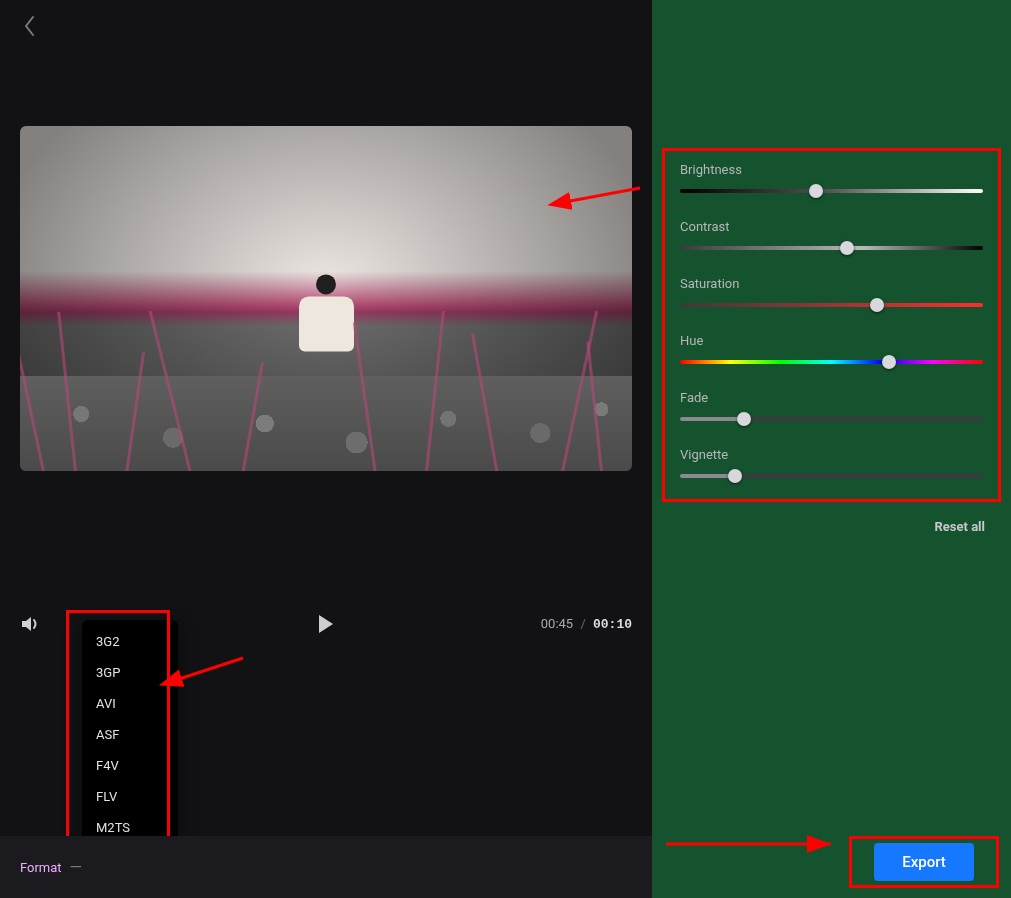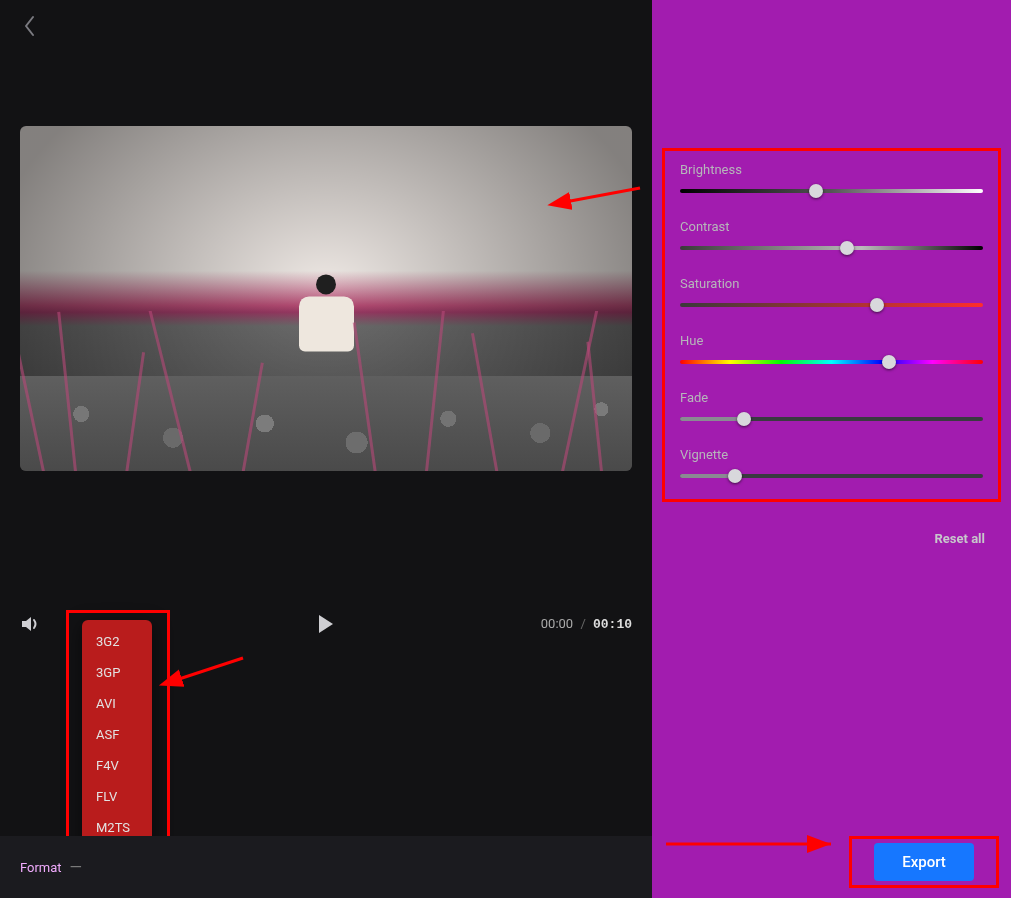--- a/index.html
+++ b/index.html
@@ -1,20 +1,20 @@
 <!DOCTYPE html>
 <html><head>
 <meta charset="utf-8">
 <style>
   * { margin: 0; padding: 0; box-sizing: border-box; font-family: -apple-system, BlinkMacSystemFont, "Segoe UI", Roboto, sans-serif; }
   html, body { width: 1011px; height: 898px; background: #0e0e10; color: #d0d0d0; overflow: hidden; }
 
   .app { display: flex; width: 100%; height: 100%; }
   .left-pane { flex: 0 0 650px; display: flex; flex-direction: column; position: relative; background: #121214; }
-  .right-pane { flex: 1; background: #a21caf; display: flex; flex-direction: column; padding-top: 150px; gap: 12px; }
+  .right-pane { flex: 1; background: #14532d; display: flex; flex-direction: column; padding-top: 150px; }
 
   .back-btn { position: absolute; top: 14px; left: 18px; width: 24px; height: 24px; display: flex; align-items: center; justify-content: center; cursor: pointer; }
   .back-btn svg { stroke: #7a7a80; }
 
   .preview-area { flex: 1; display: flex; align-items: center; justify-content: center; padding: 0 20px; }
   .video-frame {
     width: 612px; height: 345px; border-radius: 6px; overflow: hidden; position: relative;
     background:
       radial-gradient(ellipse 340px 260px at 50% 48%, rgba(255,255,255,0) 0%, rgba(0,0,0,0.45) 100%),
       linear-gradient(to bottom,
@@ -59,22 +59,22 @@
   .time .total { font-weight: 600; color: #ddd; font-family: Liberation Mono, monospace; }
 
   
   .bottom-bar {
     position: absolute; left: 0; right: 0; bottom: 0; height: 62px;
     background: #1b1b1f; display: flex; align-items: center; padding: 0 20px;
   }
   .format-label { font-size: 13px; color: #f0abfc; margin-right: 8px; }
   .format-dash { color: #7a7a7a; margin-right: 8px; }
   .format-menu {
-    position: absolute; left: 82px; bottom: 18px; width: 70px;
-    background: #b91c1c; border-radius: 6px; padding: 6px 0;
+    position: absolute; left: 82px; bottom: 18px; width: 96px;
+    background: #000000; border-radius: 6px; padding: 6px 0;
     box-shadow: 0 4px 18px rgba(0,0,0,0.5);
   }
   .format-menu .item {
     padding: 8px 14px; font-size: 13px; color: #e2e2e2; cursor: pointer;
   }
   .format-redbox {
     position: absolute; left: 66px; bottom: 46px; width: 104px; height: 242px;
     border: 3px solid #ff0000; pointer-events: none;
   }
 
@@ -165,21 +165,21 @@
           <path d="M2 7 H6 L11 3 V17 L6 13 H2 Z" fill="#cfcfd3"></path>
           <path d="M14 6 Q17 10 14 14" stroke="#cfcfd3" stroke-width="2" fill="none" stroke-linecap="round"></path>
         </svg>
       </div>
       <div class="play-icon">
         <svg width="20" height="22" viewBox="0 0 20 22">
           <path d="M3 2 L17 11 L3 20 Z" fill="#cfcfd3"></path>
         </svg>
       </div>
       <div class="time">
-        <span>00:00</span>
+        <span>00:45</span>
         <span class="sep">/</span>
         <span class="total">00:10</span>
       </div>
     </div>
 
     <div class="format-menu">
       <div class="item">3G2</div>
       <div class="item">3GP</div>
       <div class="item">AVI</div>
       <div class="item">ASF</div>

